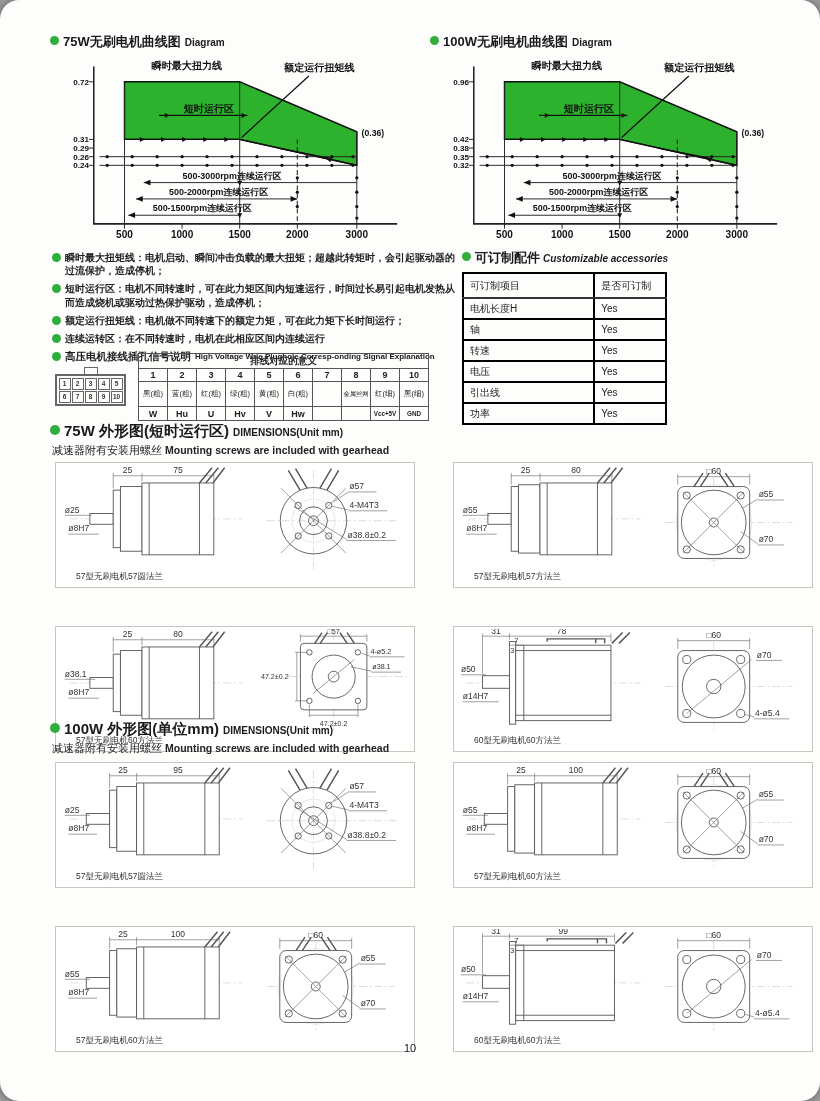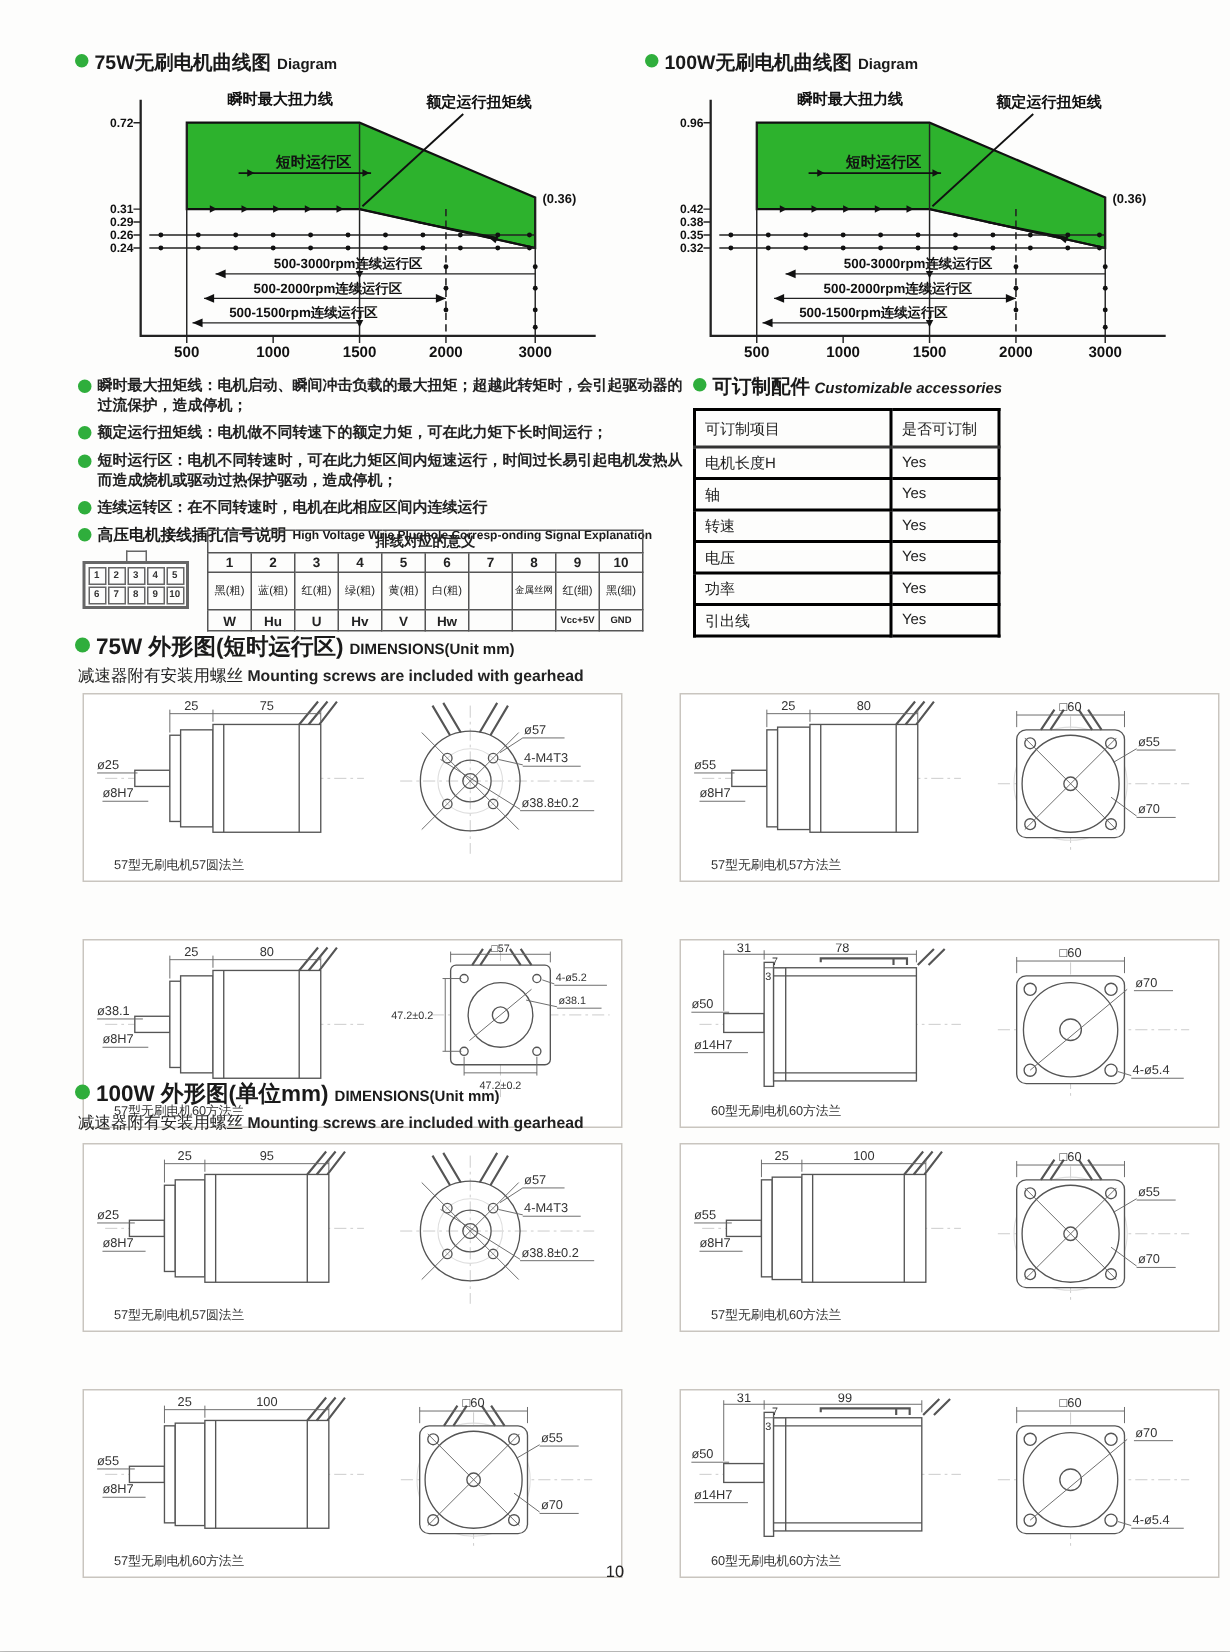--- a/index.html
+++ b/index.html
@@ -1,18 +1,18 @@
 <!DOCTYPE html>
 <html><head>
 <meta charset="utf-8">
 <style>
   html,body{margin:0;padding:0;background:#9a9a9a;}
   .page{position:relative;width:820px;height:1101px;background:#fdfdfc;margin:0 auto;
         font-family:"Liberation Sans","DejaVu Sans",sans-serif;color:#1a1a1a;overflow:hidden;
-        box-shadow:0 0 6px rgba(0,0,0,.4);}
+        box-shadow:0 0 6px rgba(0,0,0,.4);border-radius:19px;}
   .blt{display:inline-block;width:9px;height:9px;border-radius:50%;background:#2fae3c;
        margin-right:4px;vertical-align:1px;}
   .blt.big{width:10px;height:10px;}
   
   .cb{position:absolute;width:368px;}
   .cb-title{font-size:13px;font-weight:bold;white-space:nowrap;}
   .cb-title .en{font-size:10px;margin-left:4px;}
   .cb svg{display:block;margin-top:2px;}
   svg text{font-family:"Liberation Sans","DejaVu Sans",sans-serif;}
   .ax{stroke:#222;stroke-width:1.6;fill:none;}
@@ -301,25 +301,25 @@
     </svg>
   </div>
 
   <div class="notes">
     <div class="note">
         <span class="blt"></span>
         <span>瞬时最大扭矩线：电机启动、瞬间冲击负载的最大扭矩；超越此转矩时，会引起驱动器的过流保护，造成停机；</span>
       </div>
     <div class="note">
         <span class="blt"></span>
-        <span>额定运行扭矩线：电机做不同转速下的额定力矩，可在此力矩下长时间运行；</span>
+        <span>短时运行区：电机不同转速时，可在此力矩区间内短速运行，时间过长易引起电机发热从而造成烧机或驱动过热保护驱动，造成停机；</span>
       </div>
     <div class="note">
         <span class="blt"></span>
-        <span>短时运行区：电机不同转速时，可在此力矩区间内短速运行，时间过长易引起电机发热从而造成烧机或驱动过热保护驱动，造成停机；</span>
+        <span>额定运行扭矩线：电机做不同转速下的额定力矩，可在此力矩下长时间运行；</span>
       </div>
     <div class="note">
         <span class="blt"></span>
         <span>连续运转区：在不同转速时，电机在此相应区间内连续运行</span>
       </div>
     <div class="sig-head">
         <span class="blt" style="margin-top:2px;"></span>
         <span>高压电机接线插孔信号说明</span>
         <span class="en">High Voltage Wrie Plughole Corresp-onding Signal Explanation</span>
       </div>
@@ -408,25 +408,25 @@
           </tr>
       <tr>
             <td>转速</td>
             <td>Yes</td>
           </tr>
       <tr>
             <td>电压</td>
             <td>Yes</td>
           </tr>
       <tr>
-            <td>功率</td>
+            <td>引出线</td>
             <td>Yes</td>
           </tr>
       <tr>
-            <td>引出线</td>
+            <td>功率</td>
             <td>Yes</td>
           </tr>
     </tbody>
       </table>
   </div>
 
   <div class="sec-title" style="top:422px;"><span class="blt big"></span><span>75W 外形图(短时运行区)</span><span class="en">DIMENSIONS(Unit mm)</span></div>
   <div class="sec-sub" style="top:443px;"><span>减速器附有安装用螺丝</span><span class="en">Mounting screws are included with gearhead</span></div>
 
   <div class="grid" style="top:462px;">

